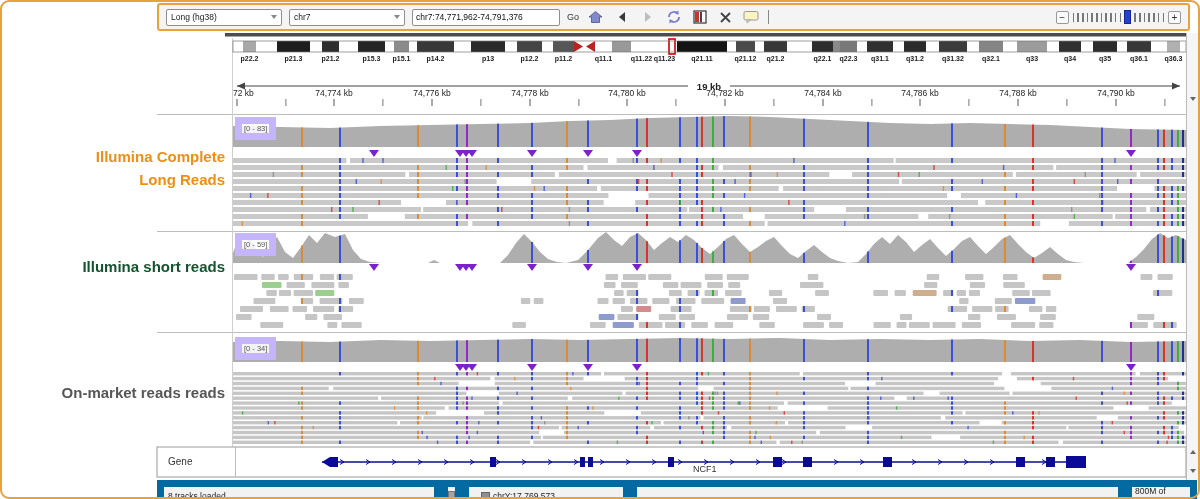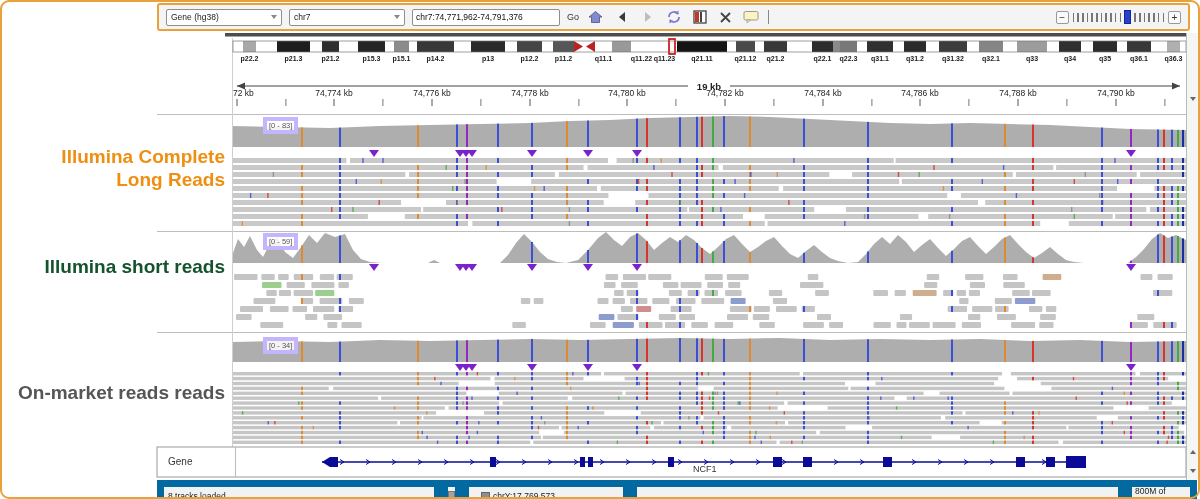--- a/index.html
+++ b/index.html
@@ -22,26 +22,26 @@
   .icon{display:flex;align-items:center;justify-content:center;width:19px;height:19px;}
   .tb-sep{width:1px;height:14px;background:#888;}
   .zoomwrap{margin-left:auto;display:flex;align-items:center;gap:4px;}
   .zbtn{width:13px;height:13px;border:1px solid #999;background:#fafafa;font-size:10px;line-height:11px;
         text-align:center;color:#333;border-radius:2px;box-sizing:border-box;}
   .zticks{display:flex;align-items:center;gap:3.2px;}
   .ztick{width:1.5px;height:9px;background:#777;}
   .zslider{width:5px;height:12px;background:#2741c9;border:1px solid #16249a;}
 
   
-  .note{position:absolute;left:12px;width:213px;text-align:right;font-weight:700;font-size:19px;
+  .note{position:absolute;left:12px;width:213px;text-align:right;font-weight:700;font-size:15px;
         line-height:22.5px;z-index:20;}
 
   
   .covlabel{position:absolute;font-size:7.5px;line-height:9px;color:#555;background:rgba(255,255,255,.85);
-            border:4px solid #c4b5fd;padding:0 2px;z-index:15;margin-left:28px;}
+            border:7px solid #c4b5fd;padding:0 2px;z-index:15;}
   .genelabel{position:absolute;font-size:10px;color:#333;z-index:15;}
 
   
   .statusbar{position:absolute;left:157px;top:480px;width:1040px;height:15px;display:flex;z-index:25;font-size:8.5px;color:#222;}
   .scell{border:7px solid #0369a1;background:#f2f2f2;display:flex;align-items:center;box-sizing:border-box;height:32px;}
   .sq{width:10px;height:10px;background:#a3a3a3;border:1px solid #777;box-sizing:border-box;}
   .sq2{width:9px;height:9px;background:#8f8f8f;border:1px solid #666;box-sizing:border-box;margin:0 3px 0 1px;}
 
   
   .vscroll{position:absolute;left:1186px;top:33px;width:13px;height:447px;background:#f5f5f5;
@@ -52,21 +52,21 @@
 
   svg text{font-family:"Liberation Sans",sans-serif;}
 </style>
 </head>
 <body>
 
 <div id="stage">
 
   <div class="toolbar">
     <div class="tb-select">
-      <span>Gene (hg38)</span>
+      <span>Long (hg38)</span>
       <span class="caret"></span>
     </div>
     <div class="tb-select">
       <span>chr7</span>
       <span class="caret"></span>
     </div>
     <input class="tb-input" value="chr7:74,771,962-74,791,376" style="">
     <span class="go">Go</span>
 
     <span class="icon">

